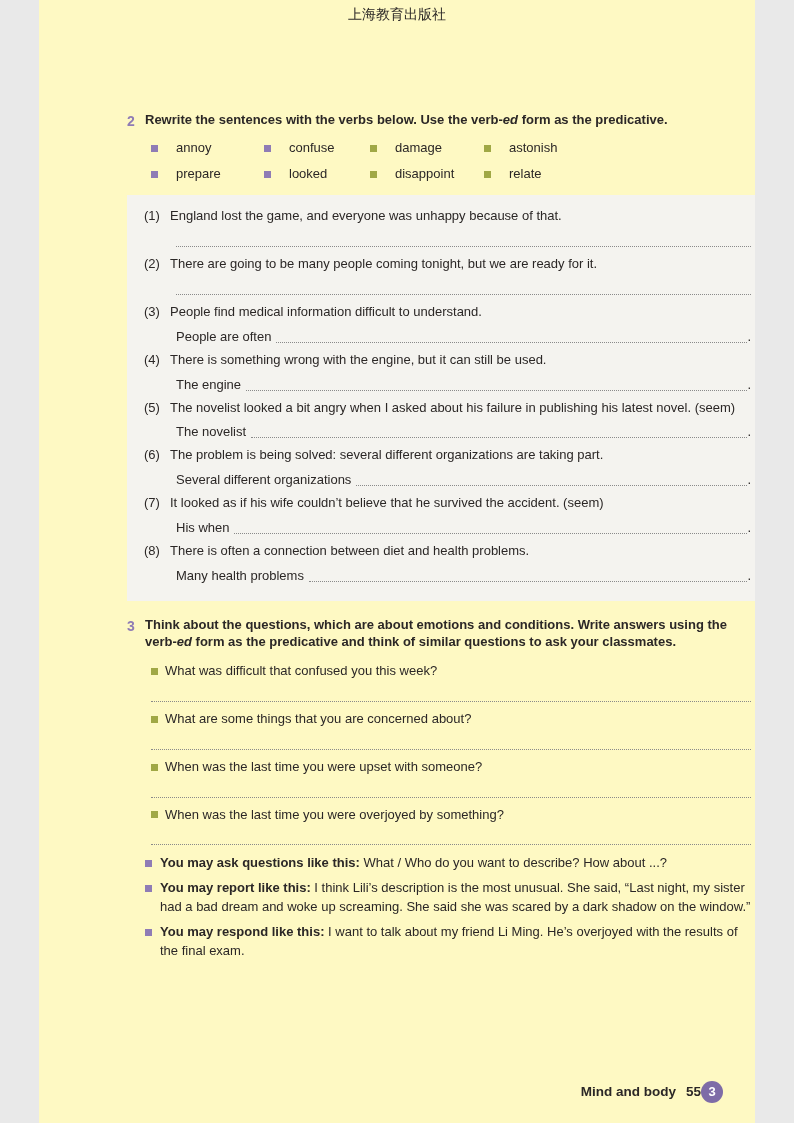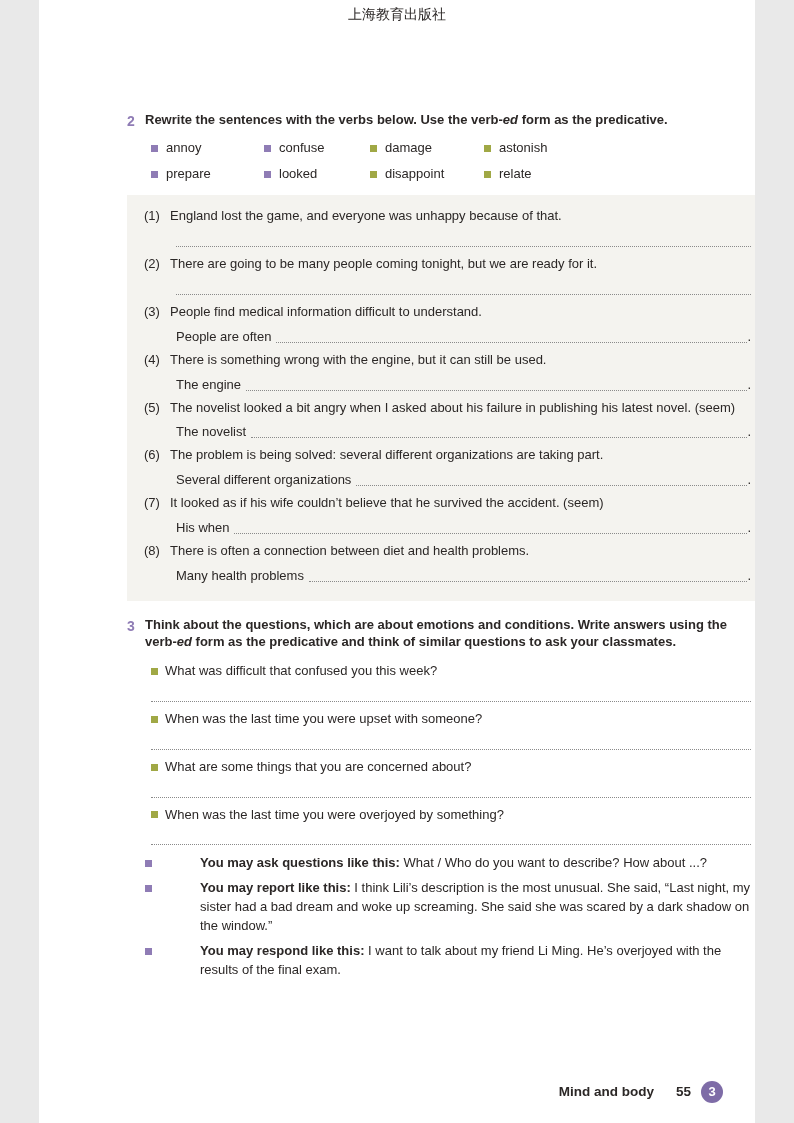--- a/index.html
+++ b/index.html
@@ -1,37 +1,37 @@
 <!DOCTYPE html>
 <html style="--purple: #8f7cb5; --green: #a0a845; --box-bg: #f4f3ef; --text: #2b2726; --dot-line: #8a8a8a; --badge-bg: #7e6ca7; --badge-text: #ffffff;"><head>
 <meta charset="utf-8">
 <style>
   * { margin:0; padding:0; box-sizing:border-box; }
   html,body { background:#e9e9e9; }
   body { font-family:"Liberation Sans","DejaVu Sans",sans-serif; }
   .page {
     position:relative; width:716px; height:1123px; margin:0 auto;
-    background:#ffffff; color:var(--text,#2b2726); overflow:hidden;
+    background:#fef9c3; color:var(--text,#2b2726); overflow:hidden;
     font-size:13px; line-height:1.3;
   }
   .publisher {
     position:absolute; top:5px; left:0; width:100%; text-align:center;
     font-family:"DejaVu Serif","Liberation Serif",serif; font-size:14px;
   }
   .content { position:absolute; left:88px; top:112px; width:648px; }
 
   
   .ex-head { display:flex; margin-bottom:8px; }
   .ex-num { color:var(--purple,#8f7cb5); font-weight:bold; width:18px; flex:none; font-size:14px; }
   .ex-instr { font-weight:bold; flex:1; padding-right:36px; }
   .ex-instr i { font-weight:bold; }
 
   
   .word-bank { display:grid; grid-template-columns:113px 106px 114px 1fr; row-gap:9px; margin:10px 0 12px 24px; }
-  .wb-item { display:flex; align-items:center; }
+  .wb-item { display:flex; align-items:center;gap:10px; }
   .sq { width:7px; height:7px; flex:none; margin-right:8px; display:inline-block; }
   .sq.p { background:var(--purple,#8f7cb5); }
   .sq.g { background:var(--green,#a0a845); }
 
   
   .qbox { background:var(--box-bg,#f4f3ef); padding:13px 24px 10px 17px; }
   .q-item { margin-bottom:4px; }
   .q-row { display:flex; margin-bottom:8px; }
   .q-num { width:26px; flex:none; }
   .q-text { flex:1; }
@@ -45,29 +45,29 @@
   .ex3 { margin-top:16px; }
   .ex3-questions { margin:12px 24px 0 24px; }
   .q3 { margin-bottom:6px; }
   .q3-row { display:flex; align-items:center; margin-bottom:9px; }
   .q3-row .sq { margin-right:7px; }
   .q3-line { border-bottom:1px dotted var(--dot-line,#8a8a8a); height:13px; margin-bottom:9px; }
 
   .followup { font-weight:bold; margin:20px 24px 10px 18px; }
 
   .examples { margin:0 24px 0 18px; }
-  .ex-item { display:flex; margin-bottom:6px;gap:40px; }
+  .ex-item { display:flex; margin-bottom:6px; }
   .ex-item .sq { margin-top:6px; }
   .ex-text { flex:1; line-height:1.45; }
   .ex-label { font-weight:bold; }
 
   
   .footer { position:absolute; right:32px; bottom:20px; display:flex; align-items:center; font-weight:bold; font-size:13.5px; }
-  .footer .sect { margin-right:22px; }
-  .footer .pg { margin-right:10px; }
+  .footer .sect { margin-right:10px; }
+  .footer .pg { }
   .badge {
     width:22px; height:22px; border-radius:50%;
     background:var(--badge-bg,#7e6ca7); color:var(--badge-text,#fff);
     display:flex; align-items:center; justify-content:center; font-size:13px;
   }
 </style>
 </head>
 <body>
 
 <div class="page">
@@ -228,28 +228,28 @@
         <div class="q3">
           <div class="q3-row">
               <span class="sq g"></span>
               <span>What was difficult that confused you this week?</span>
             </div>
           <div class="q3-line"></div>
         </div>
         <div class="q3">
           <div class="q3-row">
               <span class="sq g"></span>
+              <span>What are some things that you are concerned about?</span>
+            </div>
+          <div class="q3-line"></div>
+        </div>
+        <div class="q3">
+          <div class="q3-row">
+              <span class="sq g"></span>
               <span>When was the last time you were upset with someone?</span>
-            </div>
-          <div class="q3-line"></div>
-        </div>
-        <div class="q3">
-          <div class="q3-row">
-              <span class="sq g"></span>
-              <span>What are some things that you are concerned about?</span>
             </div>
           <div class="q3-line"></div>
         </div>
         <div class="q3">
           <div class="q3-row">
               <span class="sq g"></span>
               <span>When was the last time you were overjoyed by something?</span>
             </div>
           <div class="q3-line"></div>
         </div>

